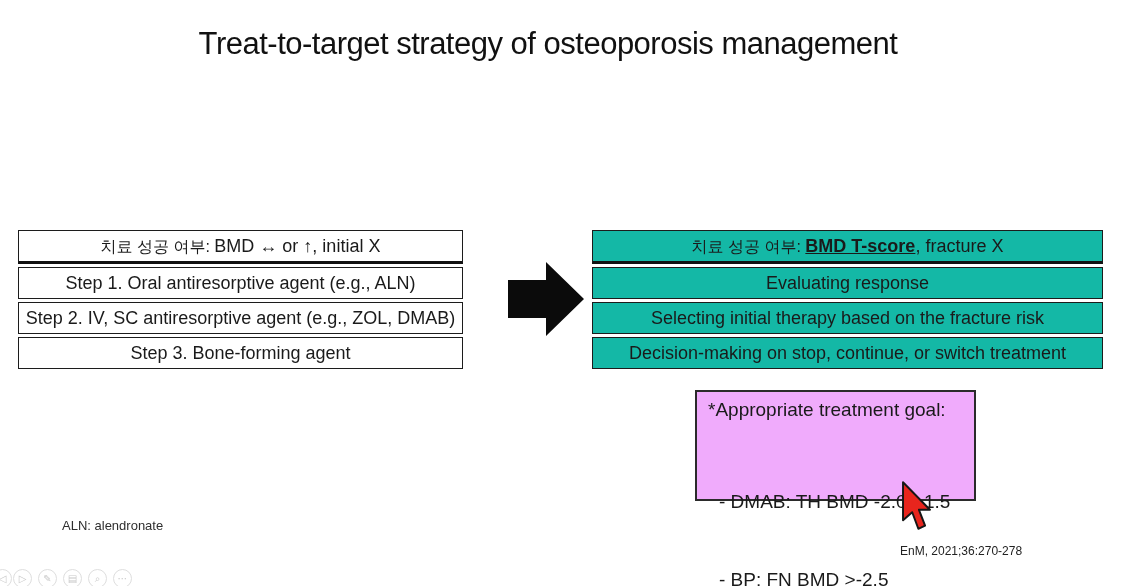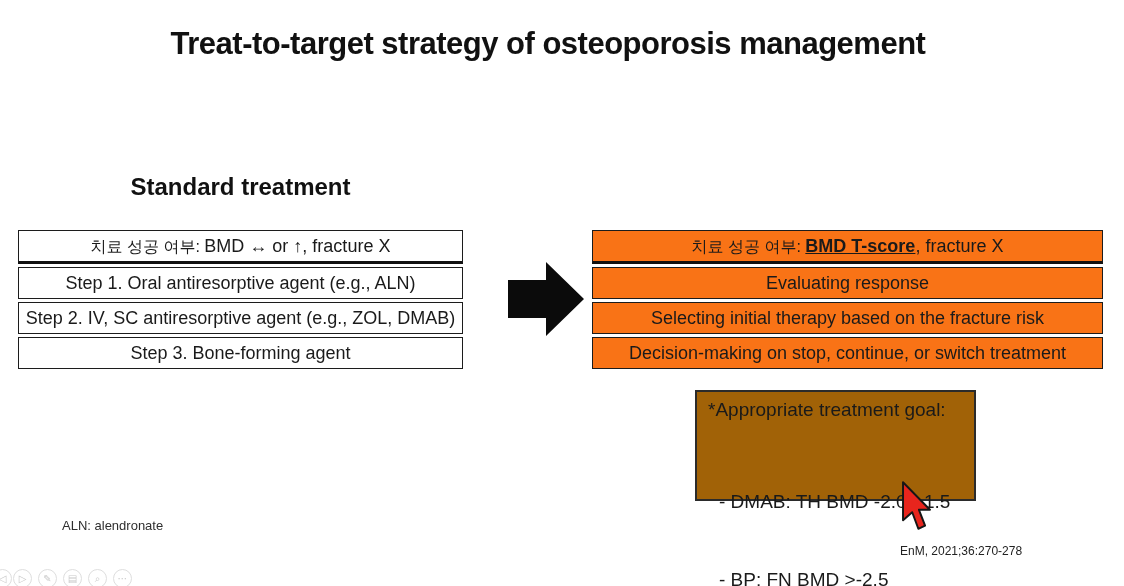--- a/index.html
+++ b/index.html
@@ -2,40 +2,40 @@
 <html><head>
 <meta charset="utf-8">
 <style>
   html,body{margin:0;padding:0;background:#ffffff;}
   .stage{
     position:relative;width:1124px;height:586px;background:#ffffff;overflow:hidden;
     font-family:"Liberation Sans","DejaVu Sans",sans-serif;color:#1a1a1a;
   }
   .slide-title{
     position:absolute;left:0;top:26px;width:1096px;text-align:center;
-    font-size:31px;font-weight:bold;color:#111;letter-spacing:-0.5px;
+    font-size:31px;font-weight:normal;color:#111;letter-spacing:-0.5px;
   }
   .panel-heading{position:absolute;text-align:center;font-weight:bold;font-size:24px;color:#111;}
   .heading-left{left:18px;width:445px;top:173px;}
   .heading-right{left:592px;width:511px;top:150px;line-height:33px;}
   .ttable{position:absolute;}
   .ttable-left{left:18px;top:230px;width:445px;}
   .ttable-right{left:592px;top:230px;width:511px;}
   .trow{
     border:1px solid #1c1c1c;height:30px;line-height:30px;text-align:center;
     font-size:18px;margin-bottom:3px;white-space:pre-wrap;background:#ffffff;overflow:hidden;
   }
   .trow.header{border-bottom:3px solid #111;}
-  .ttable-right .trow{background:#f97316;}
+  .ttable-right .trow{background:#14b8a6;}
   .kr{font-size:16px;text-align:center;}
   .emph{font-weight:bold;text-decoration:underline;}
   .block-arrow{position:absolute;left:506px;top:260px;}
   .goal-box{
     position:absolute;left:695px;top:390px;width:281px;height:111px;
-    border:2px solid #2b2b2b;background:#a16207;font-size:19px;box-sizing:border-box;
+    border:2px solid #2b2b2b;background:#f0abfc;font-size:19px;box-sizing:border-box;
   }
   .goal-title{padding:7px 0 0 11px;white-space:pre-wrap;}
   .goal-items{padding:16px 0 0 22px;line-height:26px;white-space:pre-wrap;}
   .cursor{position:absolute;left:900px;top:481px;z-index:5;}
   .abbrev{
     position:absolute;left:62px;top:482px;font-size:13px;line-height:17.5px;color:#2e2e2e;
     white-space:pre-wrap;
   }
   .citation{
     position:absolute;left:900px;top:544px;width:180px;text-align:left;
@@ -48,23 +48,22 @@
     box-sizing:border-box;
   }
 </style>
 </head>
 <body>
 
 <div class="stage">
 
   <div class="slide-title">Treat-to-target strategy of osteoporosis management</div>
 
-  <div class="panel-heading heading-left">Standard treatment</div>
   <div class="ttable ttable-left">
-    <div class="trow header"><span class="kr">치료 성공 여부: </span><span>BMD ↔ or ↑, fracture X</span></div>
+    <div class="trow header"><span class="kr">치료 성공 여부: </span><span>BMD ↔ or ↑, initial X</span></div>
     <div class="trow">Step 1. Oral antiresorptive agent (e.g., ALN)</div>
     <div class="trow">Step 2. IV, SC antiresorptive agent (e.g., ZOL, DMAB)</div>
     <div class="trow">Step 3. Bone-forming agent</div>
   </div>
 
   <div class="block-arrow">
     <svg width="80" height="78" viewBox="0 0 80 78">
       <polygon points="2,20 40,20 40,2 78,39 40,76 40,58 2,58" fill="#0b0b0b"></polygon>
     </svg>
   </div>

